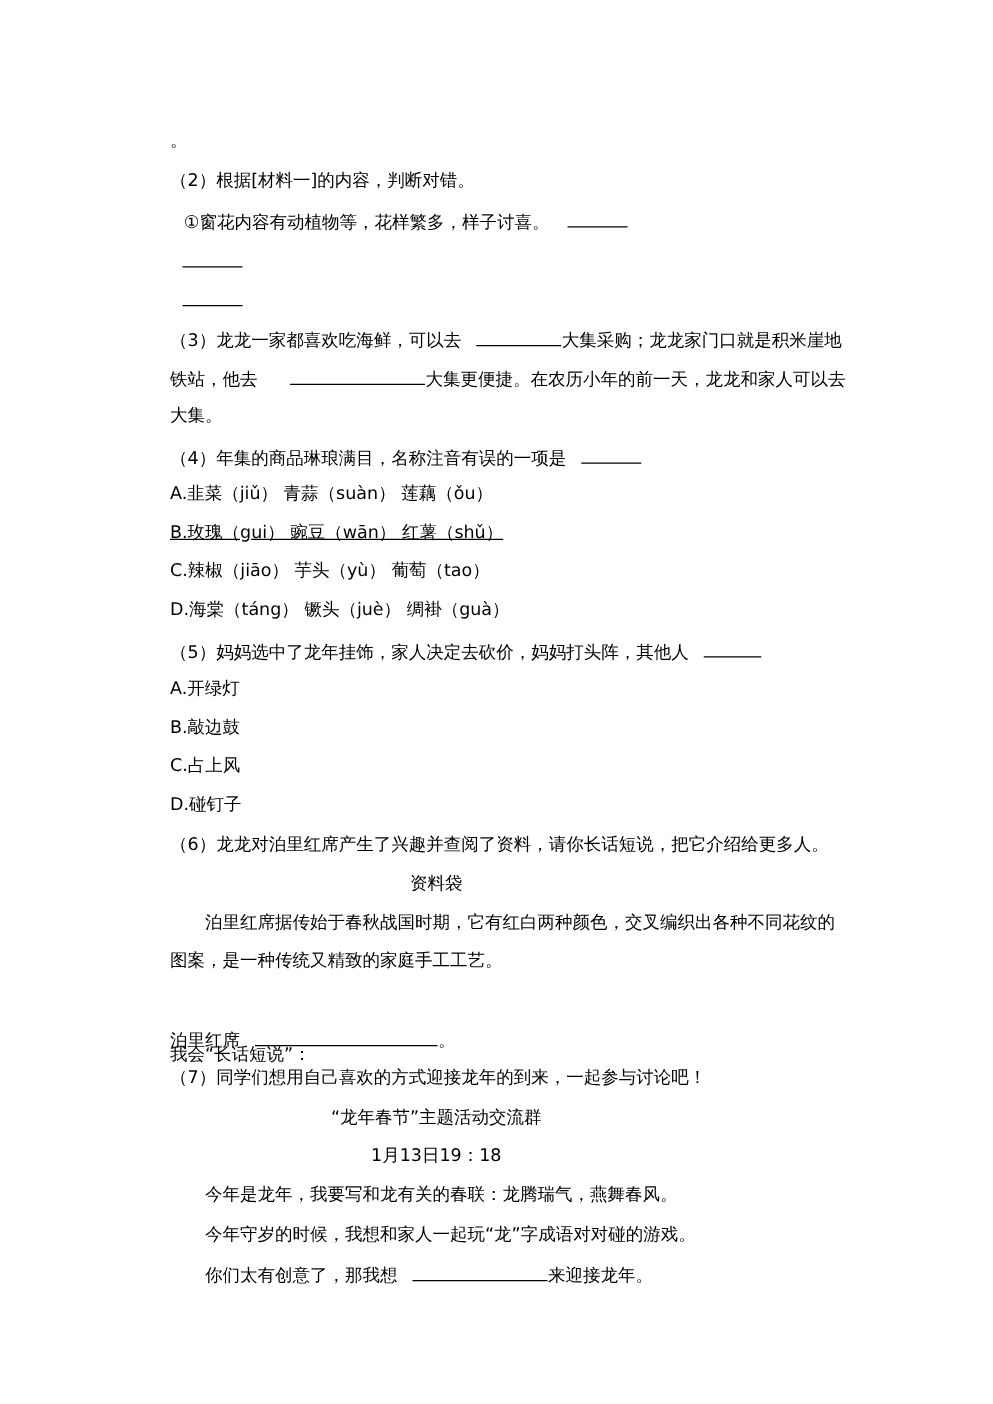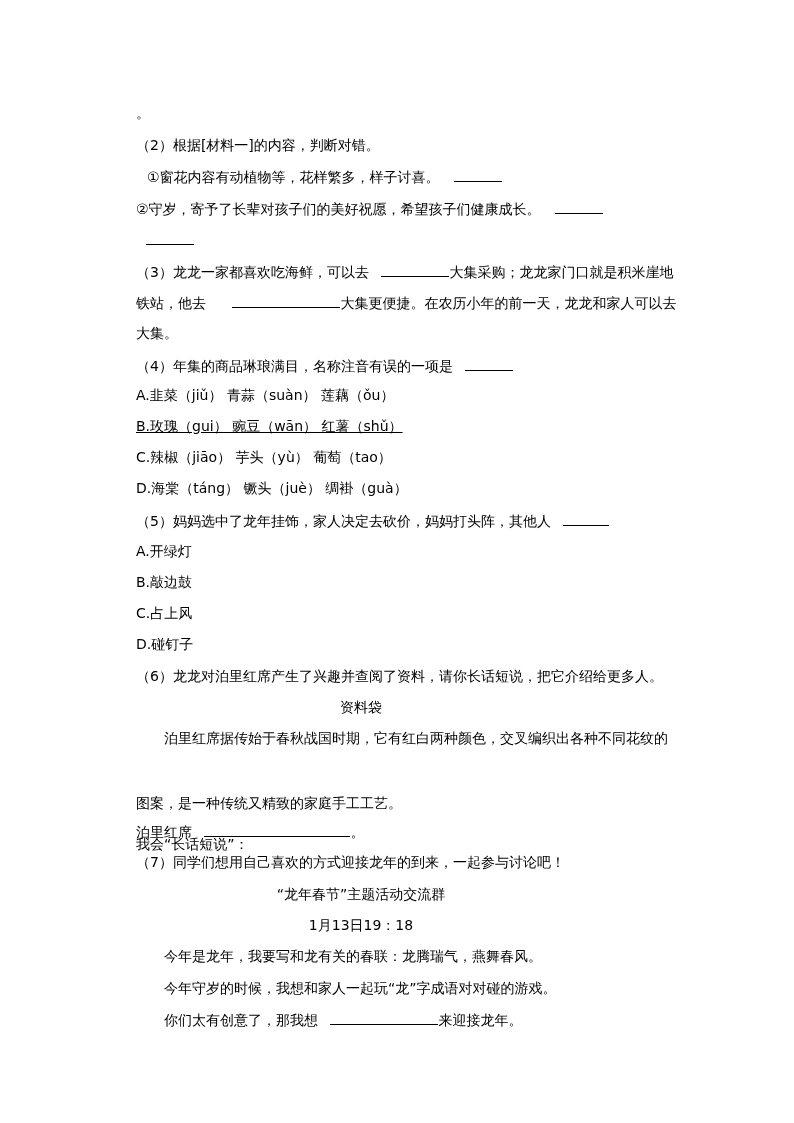--- a/index.html
+++ b/index.html
@@ -1,34 +1,33 @@
 <!DOCTYPE html>
 <html><head>
 <meta charset="utf-8">
 <style>
   html, body { margin: 0; padding: 0; background: #ffffff; }
   body { width: 794px; height: 1123px; position: relative; overflow: hidden;
          font-family: "DejaVu Sans", "Liberation Sans", sans-serif; color: #000; font-size: 14px; }
   .line { position: absolute; left: 136px; white-space: nowrap; line-height: 18px; height: 18px; }
-  .center { left: 12px; width: 698px; text-align: center; }
+  .center { left: 0; width: 698px; text-align: center; }
   .blank { display: inline-block; border-bottom: 1px solid #000; height: 14px; vertical-align: baseline; }
   .indent { padding-left: 28px; }
 </style>
 </head>
 <body>
 
 <div class="line" style="top:104px;">。</div>
 
 <div class="line" style="top:136px;">（2）根据[材料一]的内容，判断对错。</div>
 <div class="line" style="top:167px;margin-left:11px;">
   <span>①窗花内容有动植物等，花样繁多，样子讨喜。</span>
   <span class="blank" style="width:48px;margin-left:10px;"></span>
 </div>
 <div class="line" style="top:199px;">
-  <span>②守岁，寄予了长辈对孩子们的美好祝愿，希望孩子们健康成长。</span>
   <span class="blank" style="width:48px;margin-left:10px;"></span>
 </div>
 <div class="line" style="top:230px;">
   <span class="blank" style="width:48px;margin-left:10px;"></span>
 </div>
 
 <div class="line" style="top:262px;">
   <span>（3）龙龙一家都喜欢吃海鲜，可以去</span>
   <span class="blank" style="width:68px;margin-left:8px;"></span><span>大集采购；龙龙家门口就是积米崖地</span>
 </div>
@@ -52,21 +51,21 @@
   <span class="blank" style="width:46px;margin-left:8px;"></span>
 </div>
 <div class="line" style="top:542px;">A.开绿灯</div>
 <div class="line" style="top:573px;text-align:center;">B.敲边鼓</div>
 <div class="line" style="top:604px;">C.占上风</div>
 <div class="line" style="top:635px;">D.碰钉子</div>
 
 <div class="line" style="top:667px;">（6）龙龙对泊里红席产生了兴趣并查阅了资料，请你长话短说，把它介绍给更多人。</div>
 <div class="line center" style="top:698px;">资料袋</div>
 <div class="line indent" style="top:729px;">泊里红席据传始于春秋战国时期，它有红白两种颜色，交叉编织出各种不同花纹的</div>
-<div class="line" style="top:760px;margin-top:34px;">图案，是一种传统又精致的家庭手工工艺。</div>
+<div class="line" style="top:760px;">图案，是一种传统又精致的家庭手工工艺。</div>
 <div class="line" style="top:791px;margin-top:44px;">我会“长话短说”：</div>
 <div class="line" style="top:822px;">
   <span>泊里红席</span>
   <span class="blank" style="width:146px;margin-left:8px;"></span><span>。</span>
 </div>
 
 <div class="line" style="top:853px;">（7）同学们想用自己喜欢的方式迎接龙年的到来，一起参与讨论吧！</div>
 <div class="line center" style="top:885px;">“龙年春节”主题活动交流群</div>
 <div class="line center" style="top:916px;">1月13日19：18</div>
 <div class="line indent" style="top:947px;">今年是龙年，我要写和龙有关的春联：龙腾瑞气，燕舞春风。</div>

